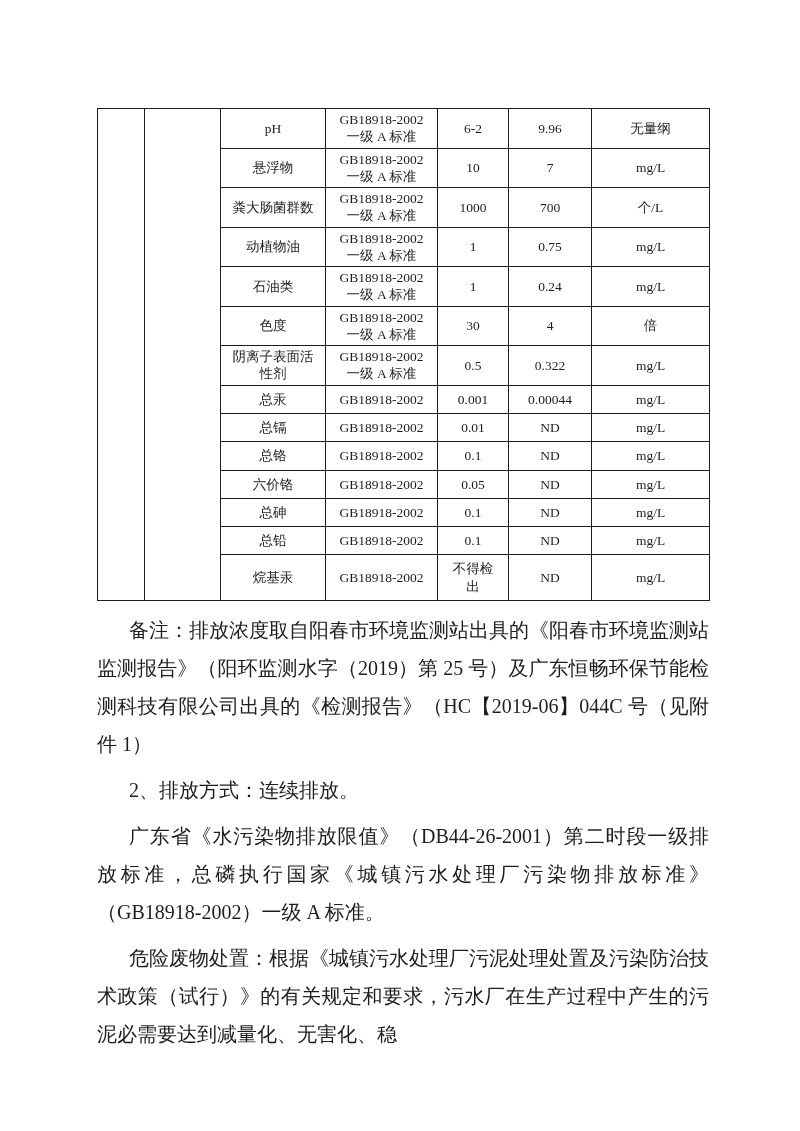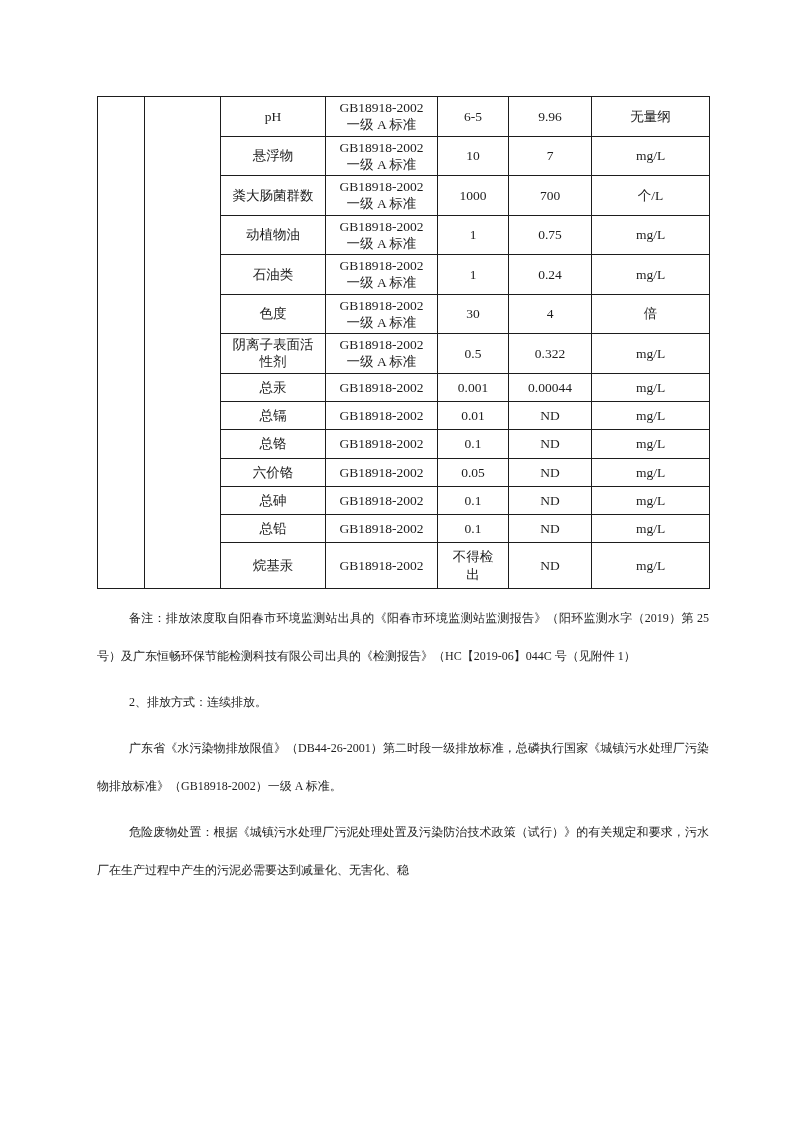--- a/index.html
+++ b/index.html
@@ -13,21 +13,21 @@
   .page {
     position: relative;
     width: 800px;
     height: 1131px;
     background: #ffffff;
     overflow: hidden;
   }
   .content {
     position: absolute;
     left: 97px;
-    top: 96px;
+    top: 108px;
     width: 612px;
   }
 
   
   table.data-table {
     border-collapse: collapse;
     table-layout: fixed;
     width: 612px;
     font-size: 13.5px;
     line-height: 1.28;
@@ -43,21 +43,21 @@
   table.data-table td.c-empty1,
   table.data-table td.c-empty2 {
     padding: 0;
   }
   tr.two-line td { padding-top: 2px; padding-bottom: 2px; }
 
   
   .paragraphs {
     margin-top: 10px;
     width: 612px;
-    font-size: 12px;
+    font-size: 20px;
   }
   .paragraphs p {
     margin: 0 0 8px 0;
     line-height: 38px;
     text-align: justify;
     text-indent: 32px;
     word-break: break-word;
   }
 </style>
 </head>
@@ -76,21 +76,21 @@
           <col style="width:83px">
         <col style="width:118px">
       </colgroup>
       <tbody>
         <tr class="two-line">
           <td class="c-empty1" rowspan="14"></td>
           <td class="c-empty2" rowspan="14"></td>
           <td class="c-param">pH</td>
           <td class="c-std">GB18918-2002
 一级 A 标准</td>
-          <td class="c-lim">6-5</td>
+          <td class="c-lim">6-2</td>
           <td class="c-val">9.96</td>
           <td class="c-unit">无量纲</td>
         </tr>
         <tr class="two-line">
           <td class="c-param">悬浮物</td>
           <td class="c-std">GB18918-2002
 一级 A 标准</td>
           <td class="c-lim">10</td>
           <td class="c-val">7</td>
           <td class="c-unit">mg/L</td>

